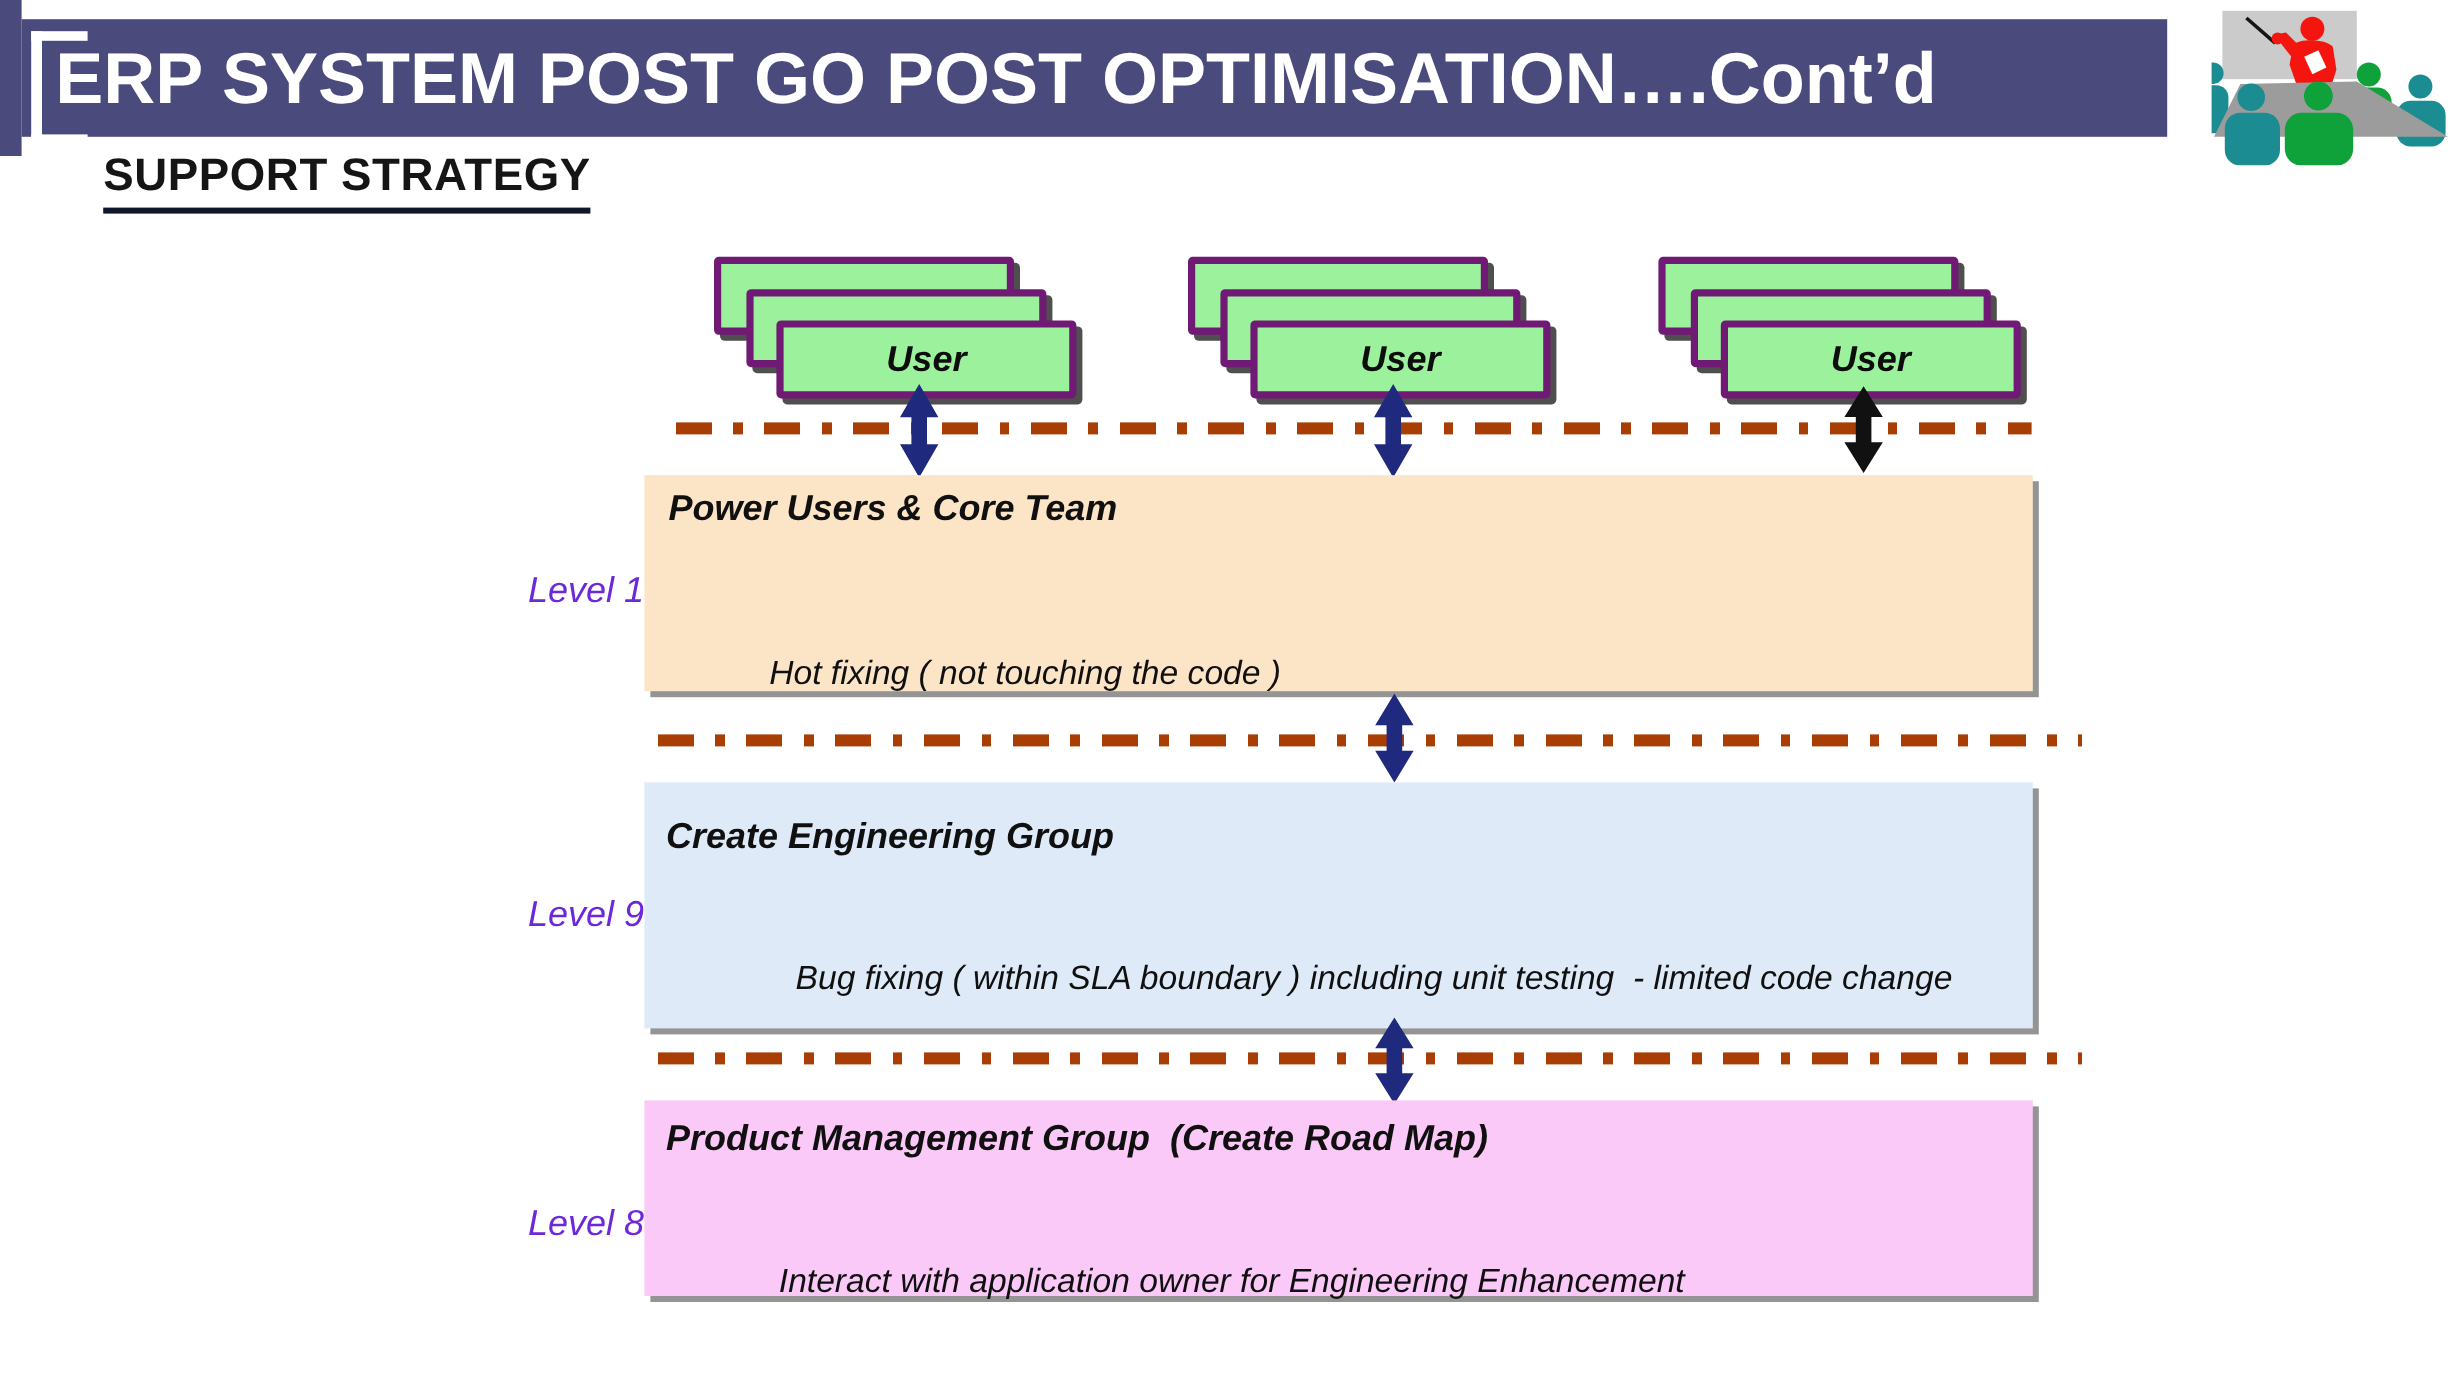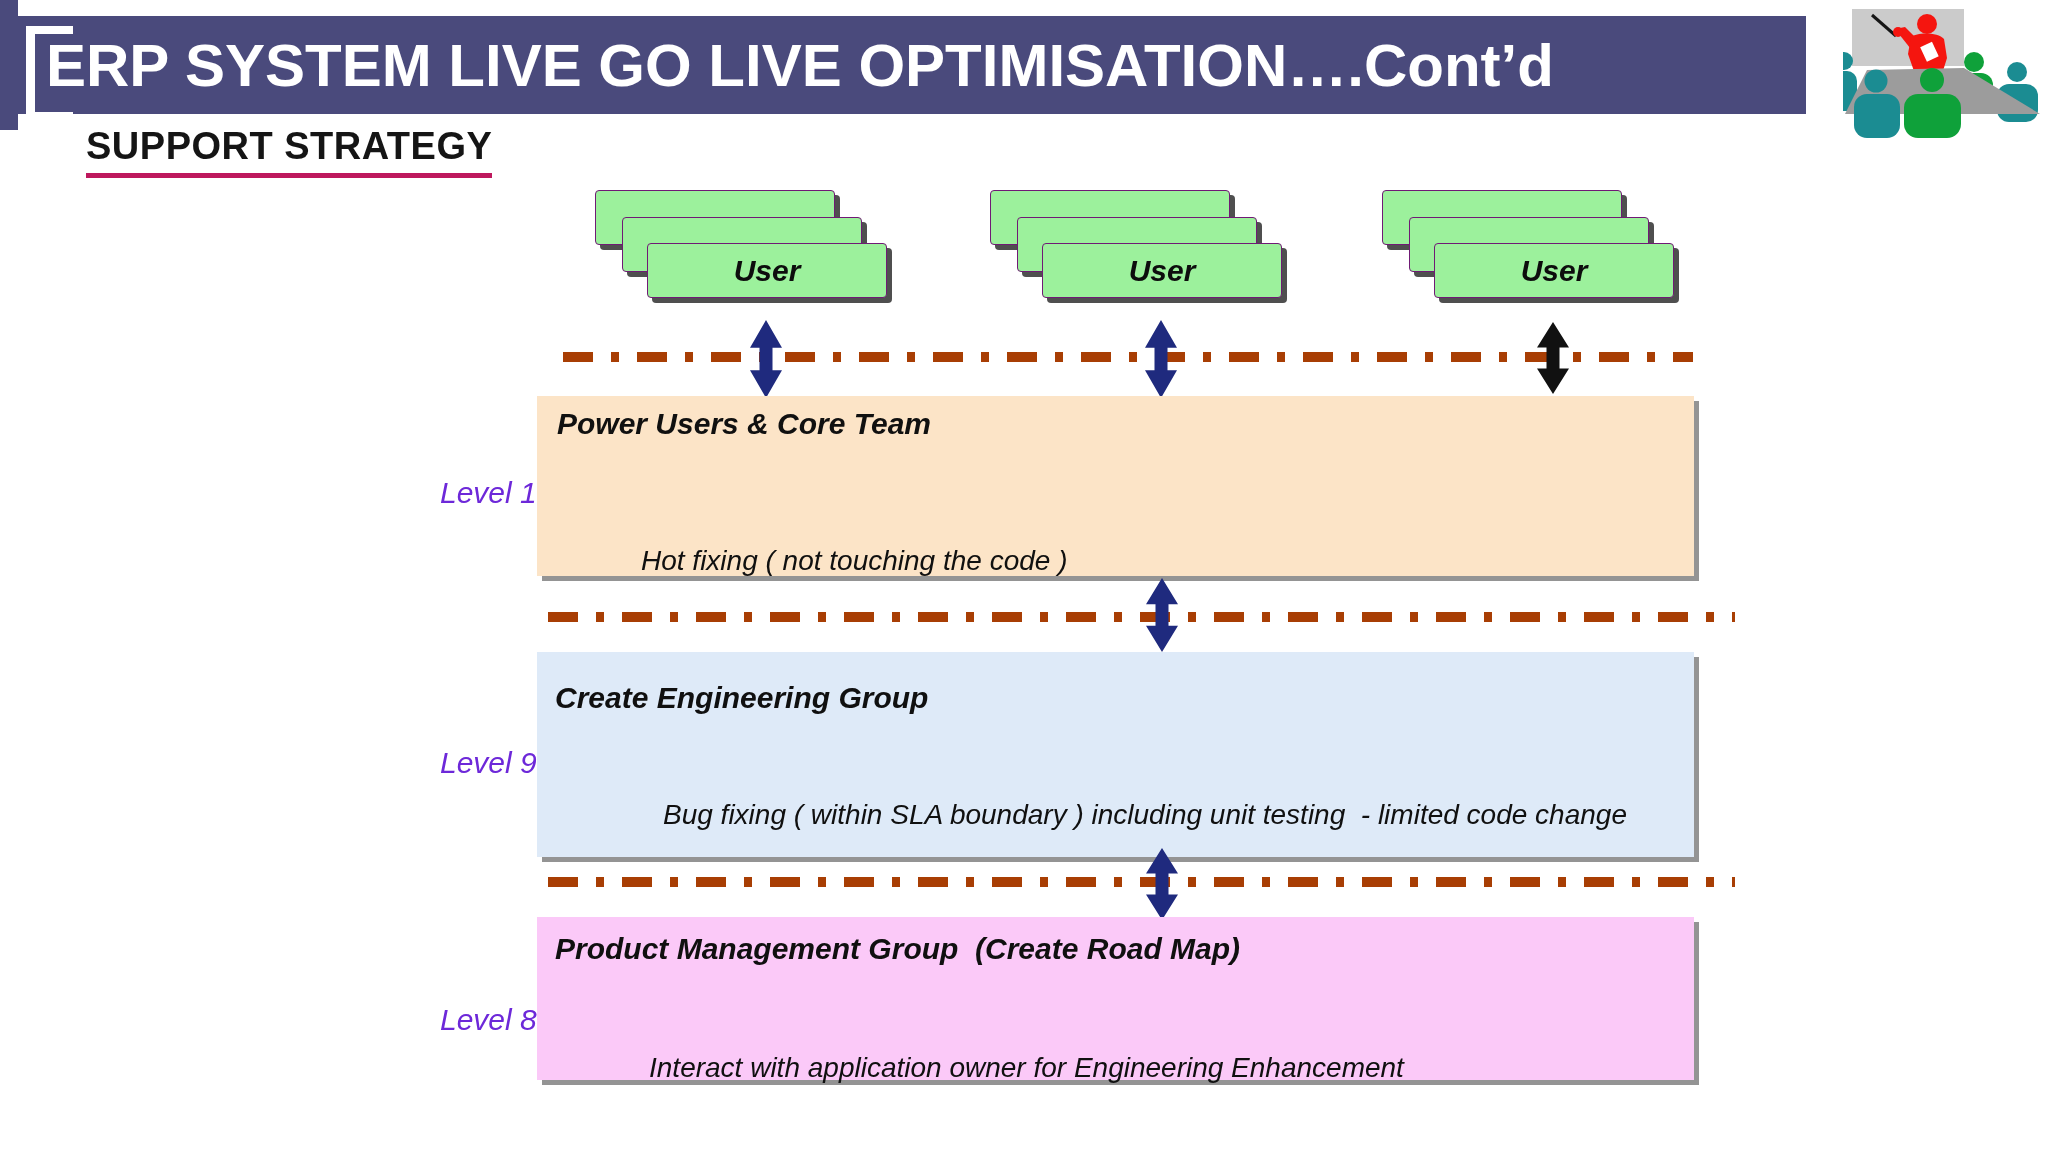--- a/index.html
+++ b/index.html
@@ -15,27 +15,27 @@
     border-left:9px solid #ffffff;border-top:8px solid #ffffff;border-bottom:8px solid #ffffff;
   }
   .hdr-title{
     position:absolute;left:46px;top:16px;height:98px;display:flex;align-items:center;
     font-size:60px;font-weight:bold;color:#ffffff;white-space:nowrap;letter-spacing:0;
   }
   
   .section-heading{
     position:absolute;left:86px;top:125px;display:inline-block;
     font-size:38px;font-weight:bold;color:#151515;letter-spacing:.5px;
-    border-bottom:5px solid #be185d;padding-bottom:5px;white-space:nowrap;
+    border-bottom:5px solid #0f172a;padding-bottom:5px;white-space:nowrap;
   }
   
   .ustack{position:absolute;width:295px;height:112px;}
   .ubox{
     position:absolute;width:238px;height:53px;border-radius:4px;
-    border:1px solid #701a75;box-shadow:5px 5px 0 rgba(40,40,40,.82);
+    border:6px solid #701a75;box-shadow:5px 5px 0 rgba(40,40,40,.82);margin-top:24px;
   }
   .ubox.b1{left:0;top:0;}
   .ubox.b2{left:27px;top:27px;}
   .ubox.b3{left:52px;top:53px;display:flex;align-items:center;justify-content:center;
     font-style:italic;font-weight:bold;font-size:30px;color:#0d0d0d;}
   
   .dashline{
     position:absolute;height:10px;--dash:#A83E04;
     background:repeating-linear-gradient(90deg,
       var(--dash) 0 30px,transparent 30px 48px,
@@ -56,21 +56,21 @@
   .clipart{position:absolute;left:1843px;top:2px;}
 </style>
 </head>
 <body>
 
 <div class="slide">
 
   <div class="hdr-block" style="background: rgb(74, 74, 124);"></div>
   <div class="hdr-bar" style="background: rgb(74, 74, 124);"></div>
   <div class="hdr-bracket"></div>
-  <div class="hdr-title">ERP SYSTEM LIVE GO LIVE OPTIMISATION….Cont’d</div>
+  <div class="hdr-title">ERP SYSTEM POST GO POST OPTIMISATION….Cont’d</div>
 
   <svg class="clipart" width="205" height="136" viewBox="0 0 205 136">
     <rect x="9" y="7" width="112" height="57" fill="#CBCBCB"></rect>
     <line x1="29" y1="13" x2="53" y2="34" stroke="#151515" stroke-width="3"></line>
     <g fill="#F5150F">
       <polygon points="52,27 62,25 82,45 71,51"></polygon>
       <circle cx="55" cy="30" r="5"></circle>
       <circle cx="84" cy="22" r="10"></circle>
       <path d="M68,35 C74,30 95,30 101,37 L104,56 L99,72 L72,72 L65,52 Z"></path>
     </g>

